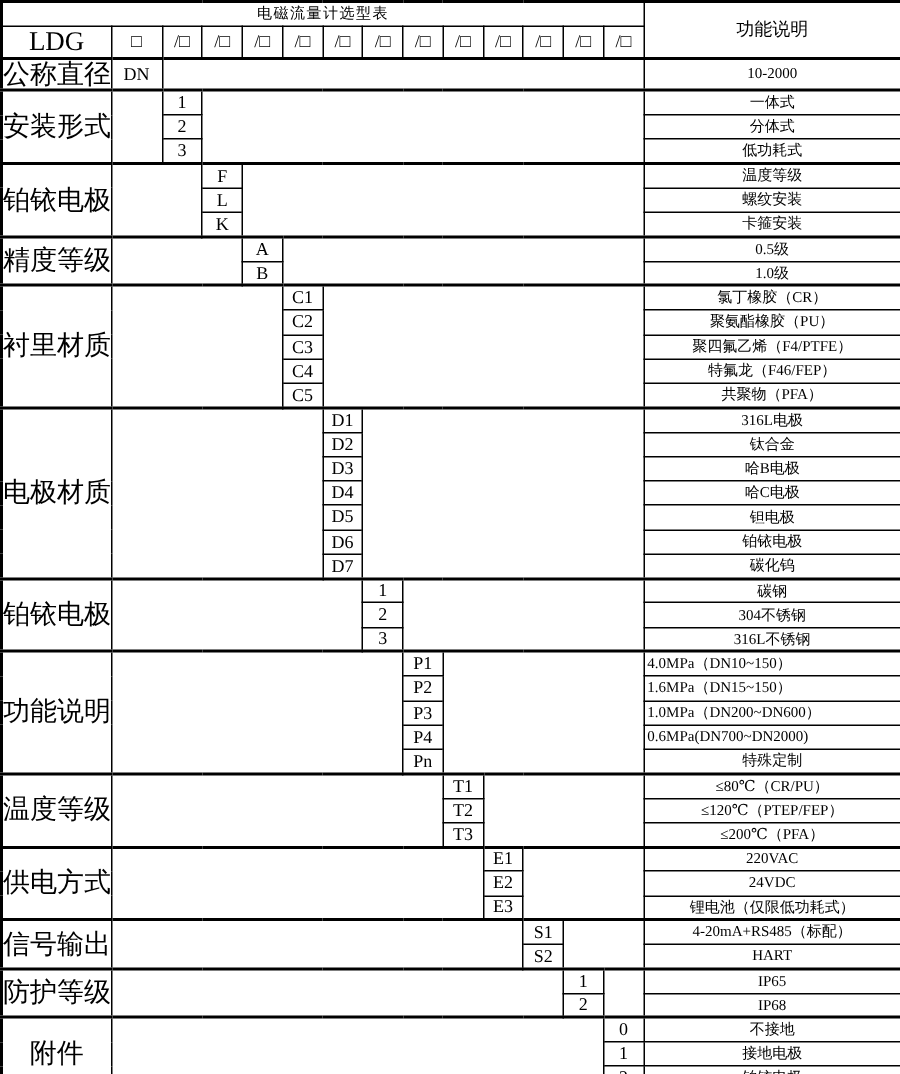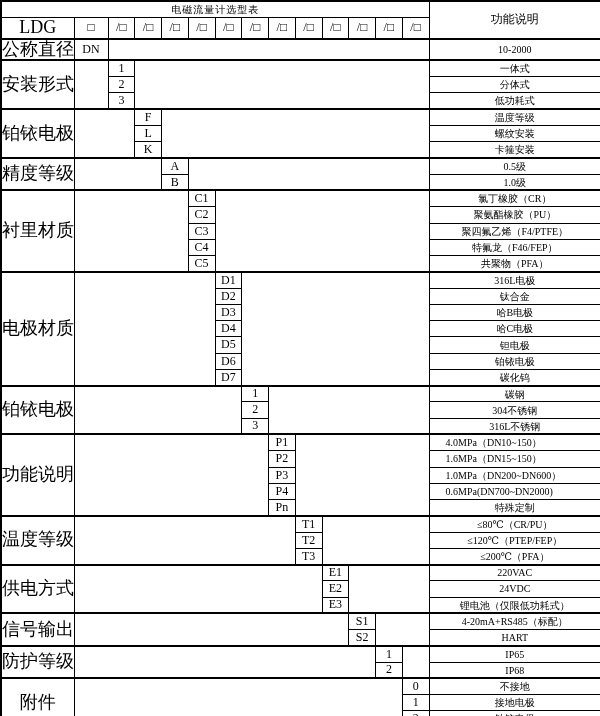--- a/index.html
+++ b/index.html
@@ -14,21 +14,21 @@
     text-align:center;vertical-align:middle;
     font-size:13px;line-height:1.1;
     white-space:nowrap;overflow:hidden;
   }
   tr{height:16.27px}
   td.title{font-size:10px;letter-spacing:1px}
   td.rhead{font-size:12px}
   td.lab{font-size:18px}
   td.code,td.slot{font-size:12px}
   td.desc{font-size:10px}
-  td.desc.left{text-align:left;padding-left:16px}
+  td.desc.left{text-align:left;padding-left:2px}
   tr.gs>td{border-top:2px solid #000}
 </style>
 </head>
 <body>
 
 <table>
 <colgroup>
   <col style="width:73px">
   <col style="width:34px">
   <col style="width:26.75px">

